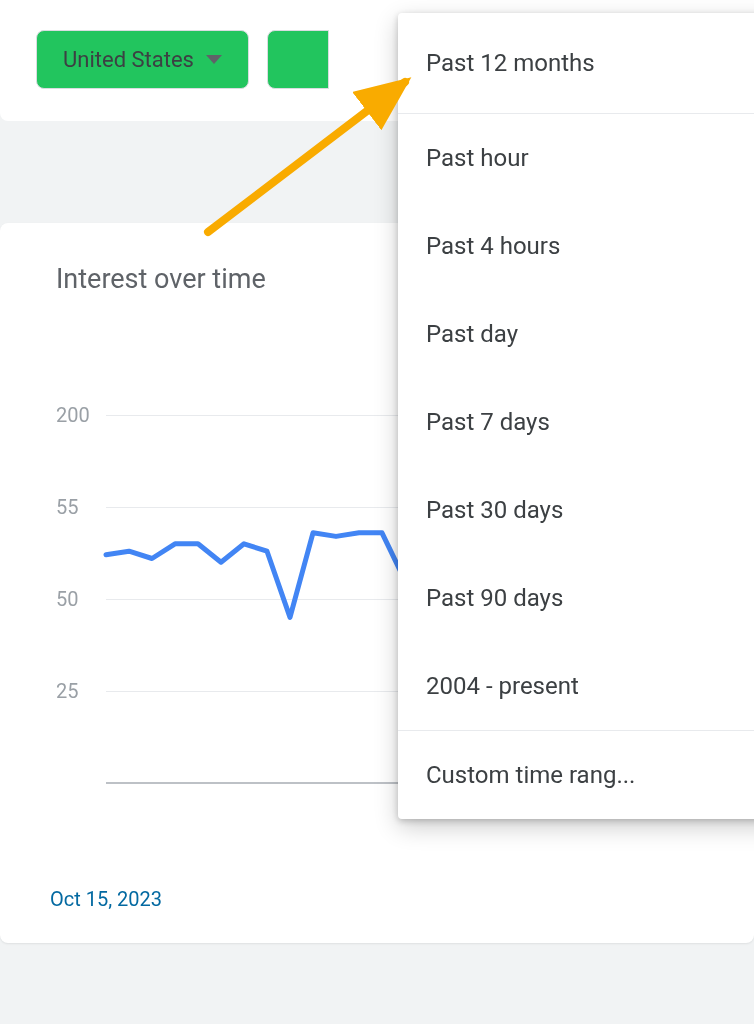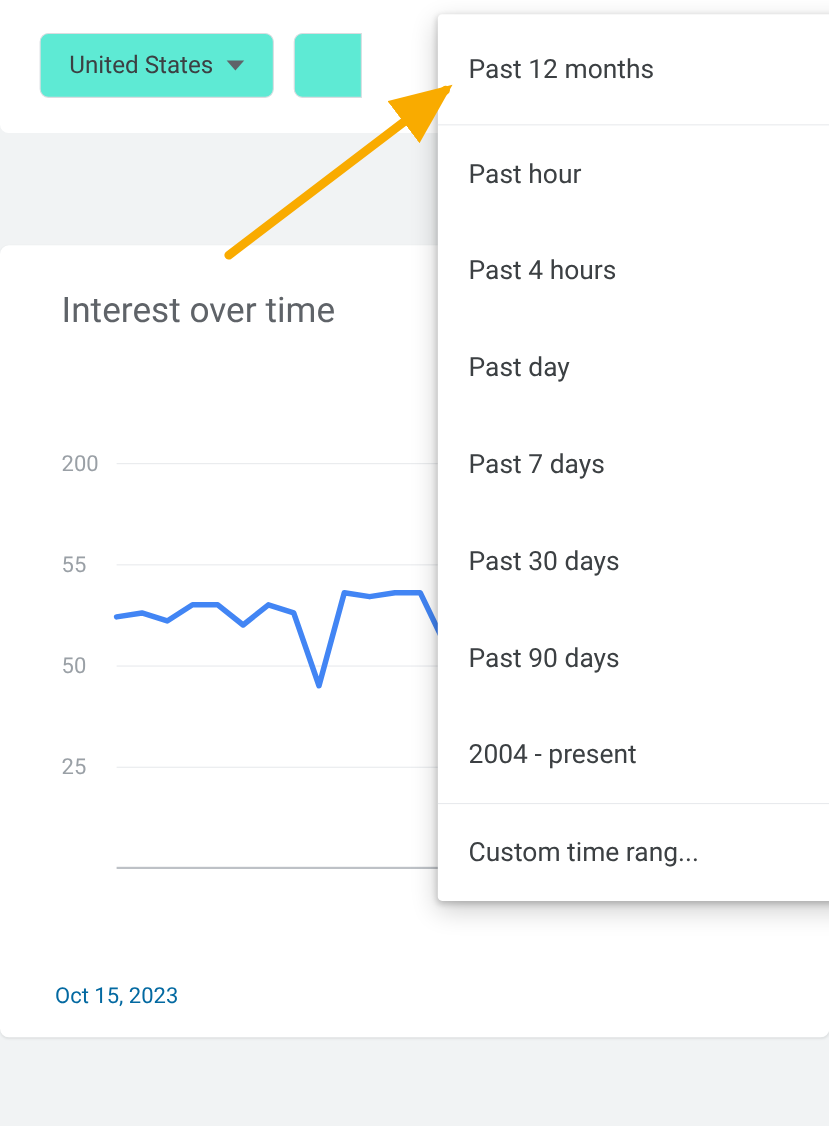--- a/index.html
+++ b/index.html
@@ -24,21 +24,21 @@
     .pill-dropdown {
       display: flex;
       align-items: center;
       gap: 12px;
       padding: 16px 26px;
       border: 1px solid #dadce0;
       border-radius: 8px;
       font-size: 22px;
       color: #3c4043;
       cursor: pointer;
-      background: #5eead4;
+      background: #22c55e;
     }
     .pill-dropdown .caret-icon {
       width: 0; height: 0;
       border-left: 8px solid transparent;
       border-right: 8px solid transparent;
       border-top: 9px solid #5f6368;
     }
     .pill-dropdown.secondary {
       width: 62px;
       border-radius: 8px 0 0 8px;
@@ -51,21 +51,21 @@
       box-shadow: 0 1px 2px rgba(60,64,67,.1);
       position: relative;
       height: 720px;
     }
     .card-title-row {
       display: flex;
       align-items: center;
       gap: 14px;
     }
     .card-title {
-      font-size: 32px;
+      font-size: 27px;
       color: #5f6368;
       font-weight: 400;
     }
     .chart-area {
       position: relative;
       margin-top: 120px;
       height: 440px;
     }
     .y-tick {
       position: absolute;

